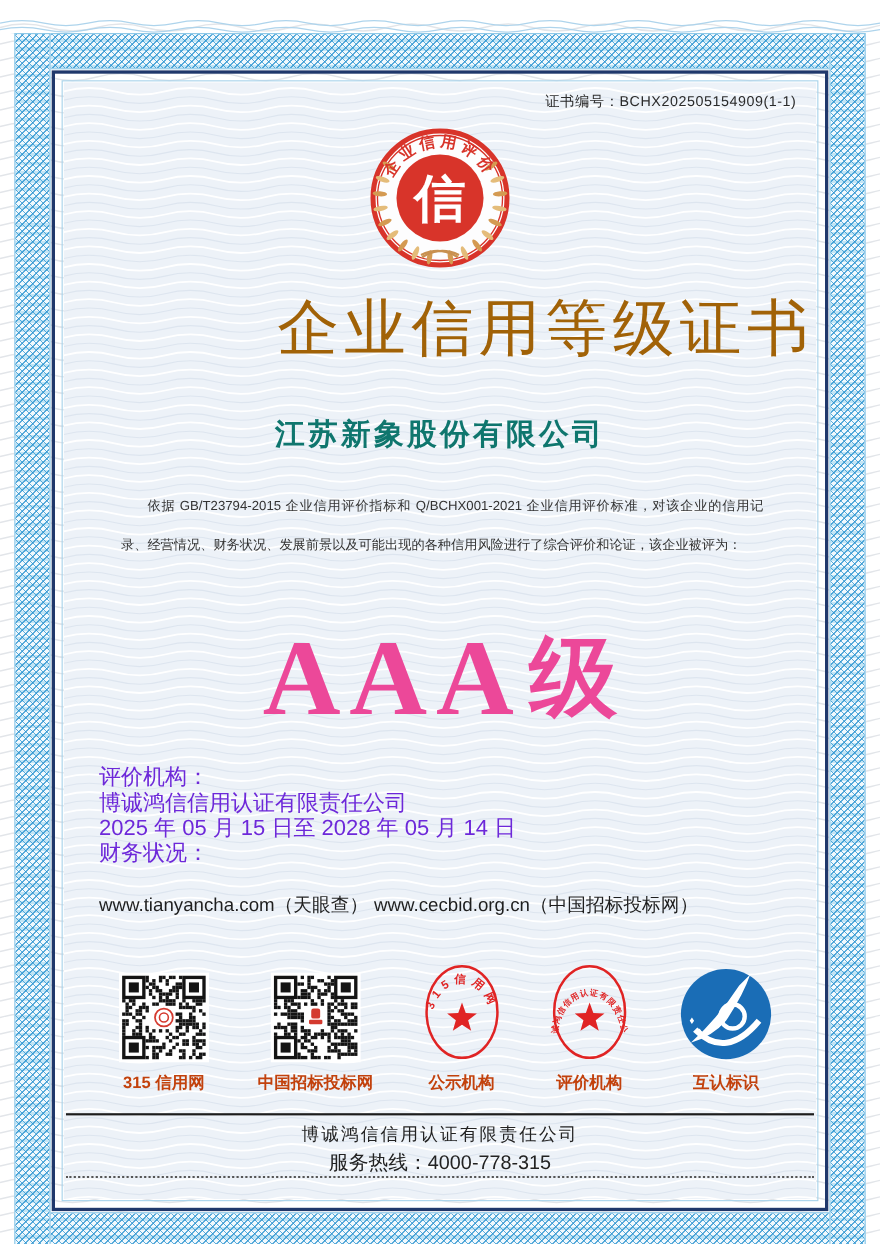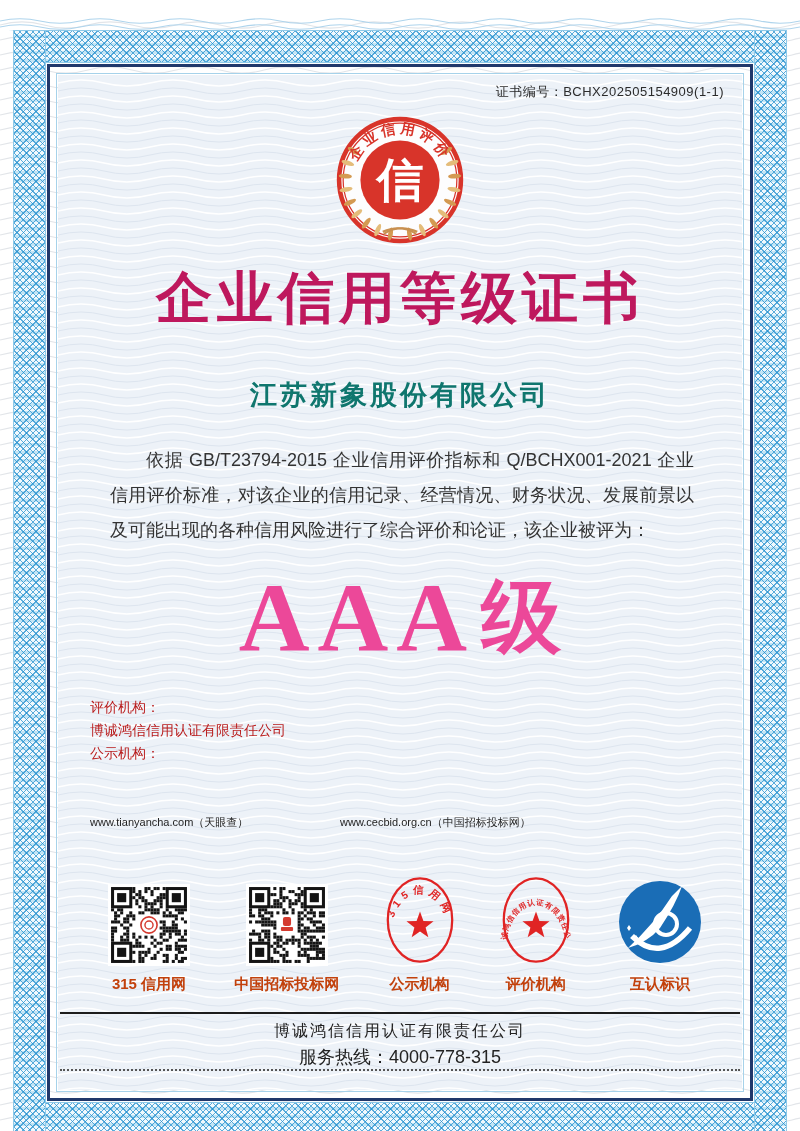--- a/index.html
+++ b/index.html
@@ -19,32 +19,32 @@
   .band.bottom{left:13px;right:13px;bottom:13px;height:31px;}
   .band.left{left:13px;top:13px;bottom:13px;width:31px;}
   .band.right{right:13px;top:13px;bottom:13px;width:31px;}
   .interior{position:absolute;inset:58px;background:#edf2f8;z-index:3;overflow:hidden;}
   .navy-frame{position:absolute;inset:47px;border:3px solid #20386b;z-index:4;pointer-events:none;}
   .inner-line{position:absolute;inset:56px;border:1px solid #a6d2ea;z-index:4;pointer-events:none;}
   .content{position:absolute;inset:60px;z-index:5;}
   
   .cert-no{position:absolute;top:6px;right:16px;font-size:13px;color:#2b2b2b;letter-spacing:0.5px;}
   .badge{position:absolute;top:36px;left:50%;transform:translateX(-50%);}
-  .title{position:absolute;top:184px;left:0;width:100%;text-align:center;
-         font-size:56px;font-weight:700;color:#be185d;letter-spacing:5px;}
+  .title{position:absolute;top:184px;left:0;width:100%;text-align:right;
+         font-size:56px;font-weight:400;color:#a16207;letter-spacing:5px;}
   .company{position:absolute;top:300px;left:0;width:100%;text-align:center;
          font-size:27px;font-weight:700;color:#0f766e;letter-spacing:3px;}
-  .bodytext{position:absolute;top:366px;left:50px;right:46px;font-size:18px;line-height:35px;
+  .bodytext{position:absolute;top:366px;left:50px;right:46px;font-size:12px;line-height:35px;
          color:#333;font-weight:500;text-indent:2em;text-align:justify;}
   .rating{position:absolute;top:484px;left:0;width:100%;text-align:center;color:#ec4899;white-space:nowrap;}
   .rating .latin{font-family:"Liberation Serif","DejaVu Serif",serif;font-size:98px;font-weight:700;letter-spacing:8px;}
   .rating .suffix{font-size:80px;font-weight:900;margin-left:6px;position:relative;top:-6px;
                   font-family:"Liberation Sans","DejaVu Sans",sans-serif;}
-  .info{position:absolute;left:30px;top:619px;font-size:14px;line-height:23px;color:#b91c1c;font-weight:500;}
-  .urls{position:absolute;left:30px;top:732px;font-size:11px;color:#1e1e1e;font-weight:500;line-height:27px;}
+  .info{position:absolute;left:30px;top:619px;font-size:20px;line-height:23px;color:#6d28d9;font-weight:500;}
+  .urls{position:absolute;left:30px;top:732px;font-size:17px;color:#1e1e1e;font-weight:500;line-height:27px;}
   .urls .col1{display:inline-block;width:250px;}
   .emblems{position:absolute;left:48px;right:36px;top:797px;display:flex;justify-content:space-between;align-items:flex-end;}
   .emblem{display:flex;flex-direction:column;align-items:center;}
   .emblem .label{margin-top:9px;font-size:15px;font-weight:700;color:#c2410c;white-space:nowrap;}
   .footer-divider{position:absolute;left:0;right:0;top:935px;border-top:2px solid #1c1c1c;}
   .footer-company{position:absolute;top:944px;left:0;width:100%;text-align:center;font-size:16px;color:#222;font-weight:500;letter-spacing:2px;}
   .footer-hotline{position:absolute;top:968px;left:0;width:100%;text-align:center;font-size:18px;color:#222;font-weight:500;}
   .dotted{position:absolute;left:0;right:0;top:992px;border-top:2px dotted #555;}
 </style>
 </head>
@@ -322,21 +322,22 @@
     <div class="company">江苏新象股份有限公司</div>
     <div class="bodytext">依据 GB/T23794-2015 企业信用评价指标和 Q/BCHX001-2021 企业信用评价标准，对该企业的信用记录、经营情况、财务状况、发展前景以及可能出现的各种信用风险进行了综合评价和论证，该企业被评为：</div>
 
     <div class="rating">
       <span class="latin">AAA</span><span class="suffix">级</span>
     </div>
 
     <div class="info">
       <div>评价机构：</div>
       <div>博诚鸿信信用认证有限责任公司</div>
-      <div>公示机构：</div>
+      <div>2025 年 05 月 15 日至 2028 年 05 月 14 日</div>
+      <div>财务状况：</div>
     </div>
 
     <div class="urls">
       <div><span class="col1">www.tianyancha.com（天眼查）</span><span>www.cecbid.org.cn（中国招标投标网）</span></div>
     </div>
 
     <div class="emblems">
       <div class="emblem">
         <svg id="qr1" width="82" height="82" viewBox="-3 -3 81 81">
             <rect x="-3" y="-3" width="81" height="81" fill="#ffffff"></rect>

